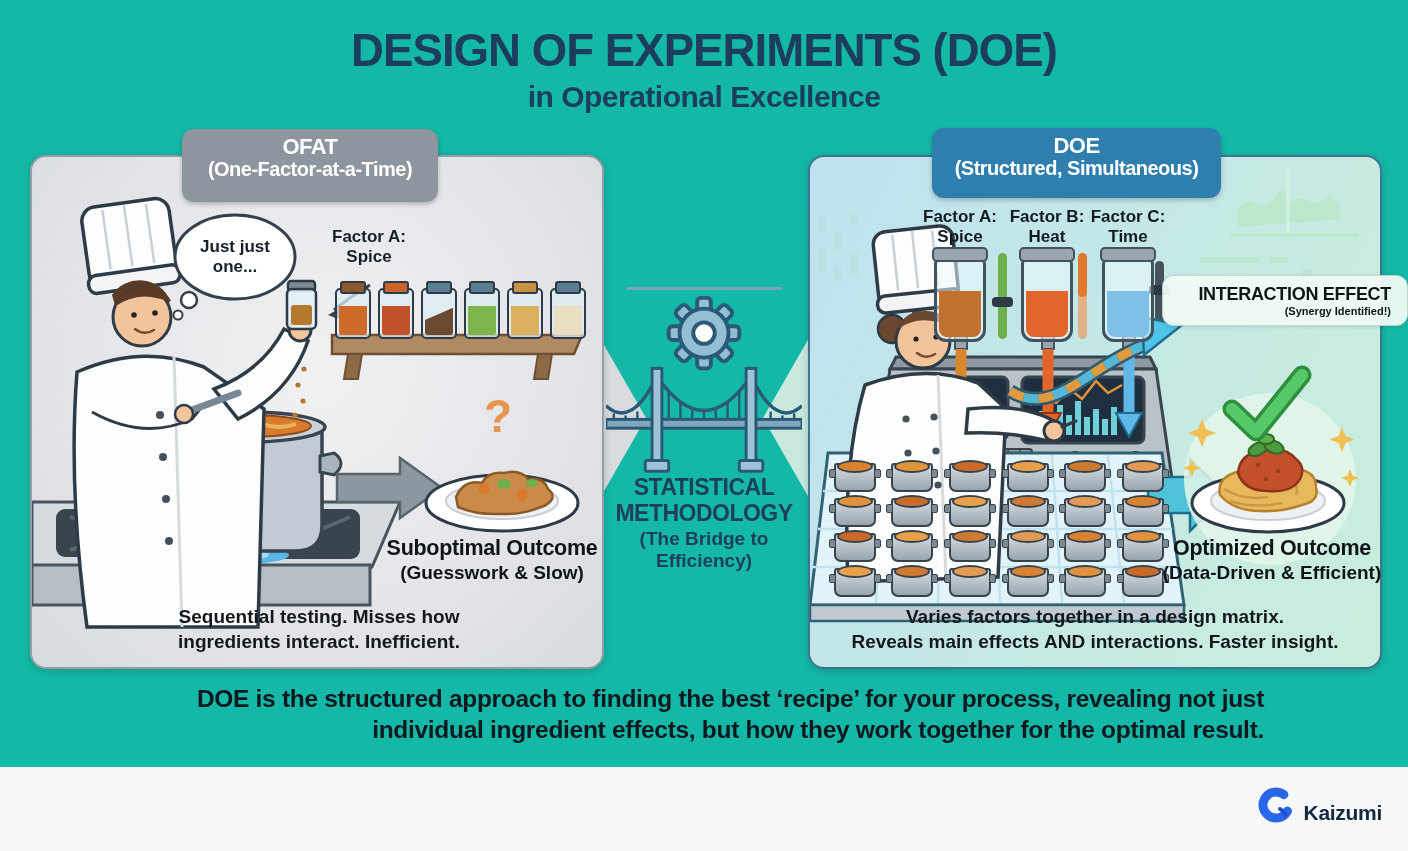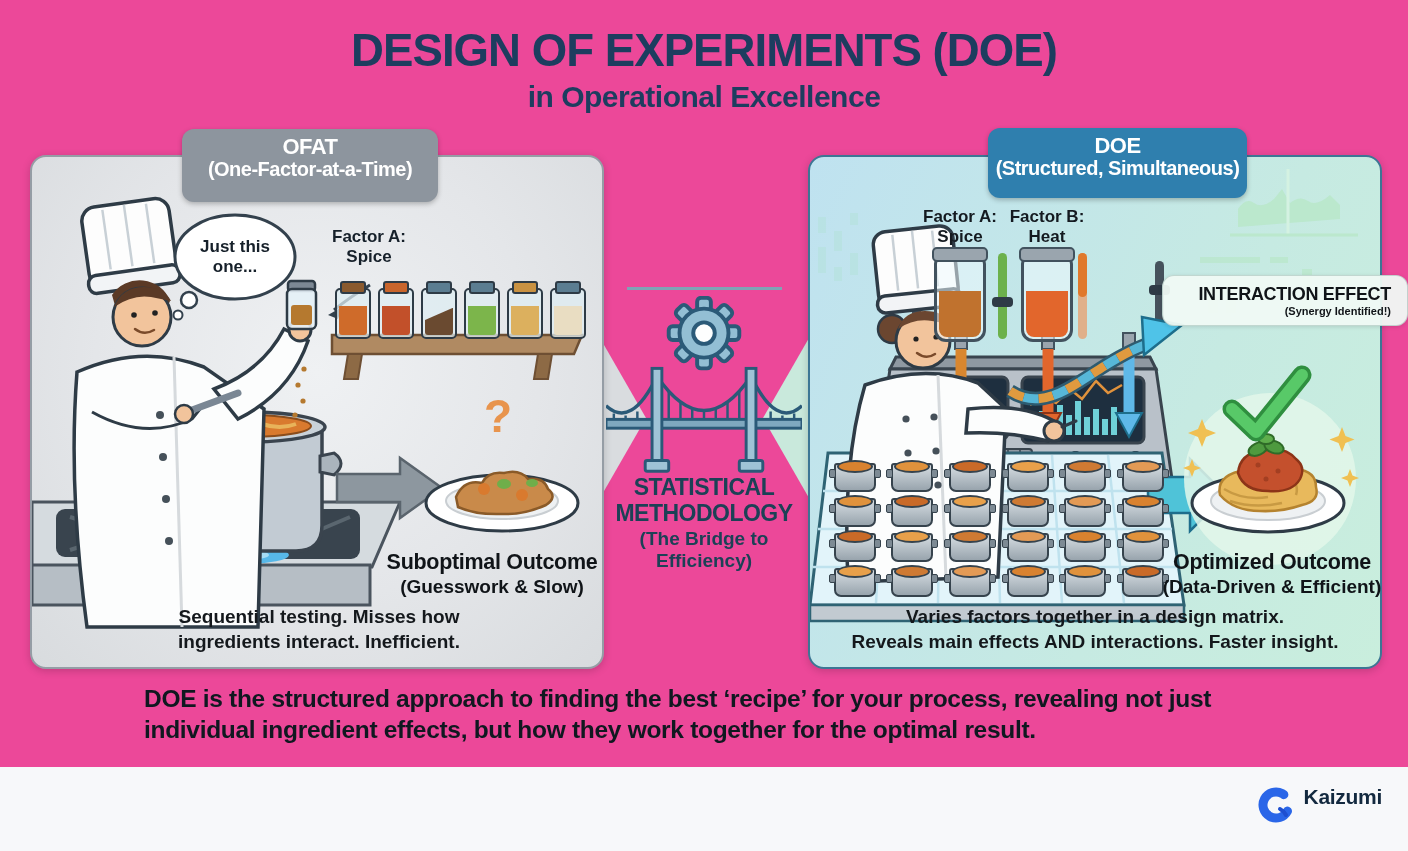--- a/index.html
+++ b/index.html
@@ -1,32 +1,32 @@
 <!DOCTYPE html>
 <html><head>
 <meta charset="utf-8">
 <style>
   html,body{margin:0;padding:0;background:#fff;}
-  .stage{position:relative;width:1408px;height:851px;background:#ec4899;overflow:hidden;
+  .stage{position:relative;width:1408px;height:851px;background:#14b8a6;overflow:hidden;
          font-family:"Liberation Sans",sans-serif;color:#15191d;}
   .abs{position:absolute;}
   
   .main-title{left:0;top:22px;width:1408px;text-align:center;font-size:47px;font-weight:800;
               letter-spacing:-1px;color:#1d3d5f;transform:scaleX(.97);}
   .sub-title{left:0;top:80px;width:1408px;text-align:center;font-size:30px;font-weight:800;
              letter-spacing:-.5px;color:#1d3d5f;}
   
   .panel{border-radius:16px;box-shadow:0 2px 8px rgba(0,0,0,.18);}
   .panel-ofat{left:30px;top:155px;width:570px;height:510px;border:2.5px solid #959da5;
       background:radial-gradient(ellipse at 50% 42%,#eff1f3 0%,#e4e6e9 55%,#d8dbde 100%);}
   .panel-doe{left:808px;top:155px;width:570px;height:510px;border:2.5px solid #3c7694;
       background:linear-gradient(115deg,#bfe2f0 0%,#c6eae2 62%,#c9eedd 100%);}
   .tab{border-radius:12px;text-align:center;color:#fff;box-shadow:0 2px 5px rgba(0,0,0,.25);z-index:5;}
   .tab-ofat{left:182px;top:129px;width:256px;height:73px;background:#8d959e;}
-  .tab-doe{left:988px;top:128px;width:259px;height:70px;background:#2f7fae;}
+  .tab-doe{left:932px;top:128px;width:289px;height:70px;background:#2f7fae;}
   .tab-title{font-size:22px;font-weight:800;margin-top:5px;letter-spacing:-.5px;}
   .tab-sub{font-size:20px;font-weight:700;margin-top:-2px;letter-spacing:-.5px;}
   
   .chev-left{left:600px;top:338px;width:46px;height:160px;background:#d9dcdf;
              clip-path:polygon(0 0,100% 50%,0 100%);}
   .chev-right{left:763px;top:338px;width:46px;height:160px;background:#c9e9dc;
               clip-path:polygon(100% 0,0 50%,100% 100%);}
   
   .kitchen-title{left:608px;top:163px;width:192px;text-align:center;font-size:27px;line-height:1.12;
                  font-weight:800;color:#1c4156;letter-spacing:-.5px;}
@@ -37,21 +37,21 @@
               font-weight:600;color:#1c4156;}
   
   .scene{left:0;top:0;width:570px;height:510px;}
   
   .bubble-text{left:152px;top:80px;width:102px;text-align:center;font-size:17px;font-weight:700;
                line-height:1.15;color:#16202a;}
   .factor-label-ofat{left:290px;top:70px;width:94px;text-align:center;font-size:17px;font-weight:700;
                      line-height:1.15;color:#16202a;}
   .q-mark{left:436px;top:232px;width:60px;text-align:center;font-size:46px;font-weight:800;color:#e8944d;}
   .outcome{text-align:center;color:#101418;}
-  .outcome .o-title{font-size:21.5px;font-weight:800;letter-spacing:-.3px;margin-top:14px;}
+  .outcome .o-title{font-size:21.5px;font-weight:800;letter-spacing:-.3px;}
   .outcome .o-sub{font-size:19px;font-weight:600;margin-top:1px;}
   .outcome-ofat{left:328px;top:379px;width:264px;}
   .panel-caption{text-align:center;font-size:19px;font-weight:600;line-height:1.3;color:#14181c;}
   .caption-ofat{left:52px;top:448px;width:470px;}
   .jar-row{left:303px;top:124px;width:254px;height:58px;display:flex;gap:7px;align-items:flex-end;}
   .jar{position:relative;width:32px;height:47px;border:2px solid #2e3b46;border-radius:5px;
        background:rgba(222,236,242,.75);}
   .jar .lid{position:absolute;top:-9px;left:3px;right:3px;height:9px;border:2px solid #2e3b46;border-radius:3px;}
   .jar .fill{position:absolute;left:2px;right:2px;bottom:2px;height:62%;border-radius:0 0 3px 3px;}
   
@@ -74,24 +74,24 @@
   .matrix-grid{left:16px;top:300px;width:346px;height:142px;display:grid;
                grid-template-columns:repeat(6,1fr);grid-auto-rows:35px;justify-items:center;}
   .mini-pot{position:relative;width:38px;height:25px;margin-top:6px;border:2px solid #36434d;
             border-radius:3px 3px 7px 7px;background:linear-gradient(#d6dde2,#98a4ad);}
   .mini-pot::before,.mini-pot::after{content:"";position:absolute;top:4px;width:5px;height:7px;
             background:#7d8a94;border:1.5px solid #36434d;border-radius:2px;}
   .mini-pot::before{left:-7px;} .mini-pot::after{right:-7px;}
   .mini-pot .soup{position:absolute;top:-5px;left:1px;right:1px;height:9px;
                   border:2px solid #36434d;border-radius:50%;}
   
-  .summary{left:144px;top:683px;width:1120px;text-align:left;font-size:24.5px;font-weight:700;
+  .summary{left:144px;top:683px;width:1120px;text-align:right;font-size:24.5px;font-weight:700;
            line-height:1.28;color:#101820;letter-spacing:-.3px;}
   .footer{left:0;top:767px;width:1408px;height:84px;background:#f7f8fa;}
-  .brand{position:absolute;right:26px;top:18px;display:flex;align-items:flex-start;gap:8px;}
+  .brand{position:absolute;right:26px;top:18px;display:flex;align-items:flex-end;gap:8px;}
   .brand-name{font-size:21px;font-weight:800;color:#13293f;letter-spacing:-.3px;}
 </style>
 </head>
 <body>
 
 <div class="stage">
 
   <div class="abs main-title">DESIGN OF EXPERIMENTS (DOE)</div>
   <div class="abs sub-title">in Operational Excellence</div>
 
@@ -176,21 +176,21 @@
         <ellipse cx="470" cy="346" rx="76" ry="28" fill="#fff" stroke="#2e3b46" stroke-width="3"></ellipse>
         <ellipse cx="470" cy="344" rx="56" ry="18" fill="#eef1f3" stroke="#c9ced2" stroke-width="2"></ellipse>
         <path d="M424,340 q8,-18 26,-14 q6,-12 22,-10 q16,-4 24,6 q16,-2 20,10 q10,8 -2,16 q-22,10 -44,9 q-26,1 -44,-7 Z" fill="#c98a4a" stroke="#8a5a28" stroke-width="2.5"></path>
         <circle cx="452" cy="332" r="6" fill="#d97a2e"></circle>
           <circle cx="490" cy="338" r="6" fill="#d97a2e"></circle>
         <ellipse cx="472" cy="327" rx="7" ry="5" fill="#6fae4a"></ellipse>
           <ellipse cx="500" cy="326" rx="6" ry="4" fill="#6fae4a"></ellipse>
       </g>
     </svg>
 
-    <div class="abs bubble-text">Just this one...</div>
+    <div class="abs bubble-text">Just just one...</div>
     <div class="abs factor-label-ofat">
       <div>Factor A:</div>
       <div>Spice</div>
     </div>
     <div class="abs jar-row">
         <div class="jar">
           <div class="lid" style="background: rgb(138, 90, 46);"></div>
           <div class="fill" style="background: rgb(207, 107, 42);"></div>
         </div>
         <div class="jar">
@@ -393,20 +393,28 @@
       </div>
     </div>
     <div class="disp disp-b">
       <div class="f-name">Factor B:</div>
       <div class="f-value">Heat</div>
       <div class="glass">
         <div class="g-cap"></div>
           <div class="g-fill fill-b"></div>
       </div>
     </div>
+    <div class="disp disp-c">
+      <div class="f-name">Factor C:</div>
+      <div class="f-value">Time</div>
+      <div class="glass">
+        <div class="g-cap"></div>
+          <div class="g-fill fill-c"></div>
+      </div>
+    </div>
     <div class="abs interaction-box">
       <div class="i-title">INTERACTION EFFECT</div>
       <div class="i-sub">(Synergy Identified!)</div>
     </div>
     <div class="abs matrix-grid">
         <div class="mini-pot">
           <div class="soup" style="background: rgb(217, 130, 47);"></div>
         </div>
         <div class="mini-pot">
           <div class="soup" style="background: rgb(224, 146, 60);"></div>

